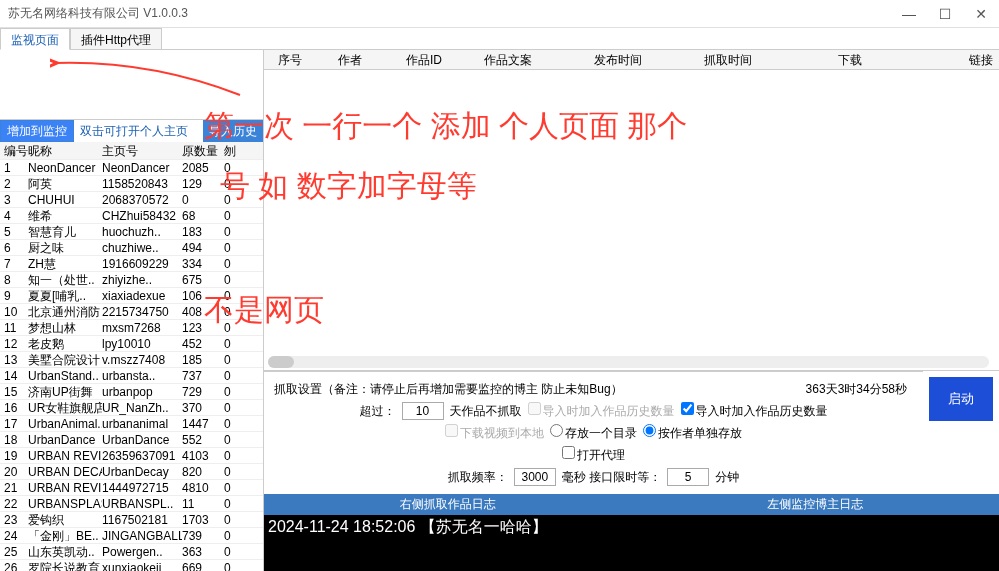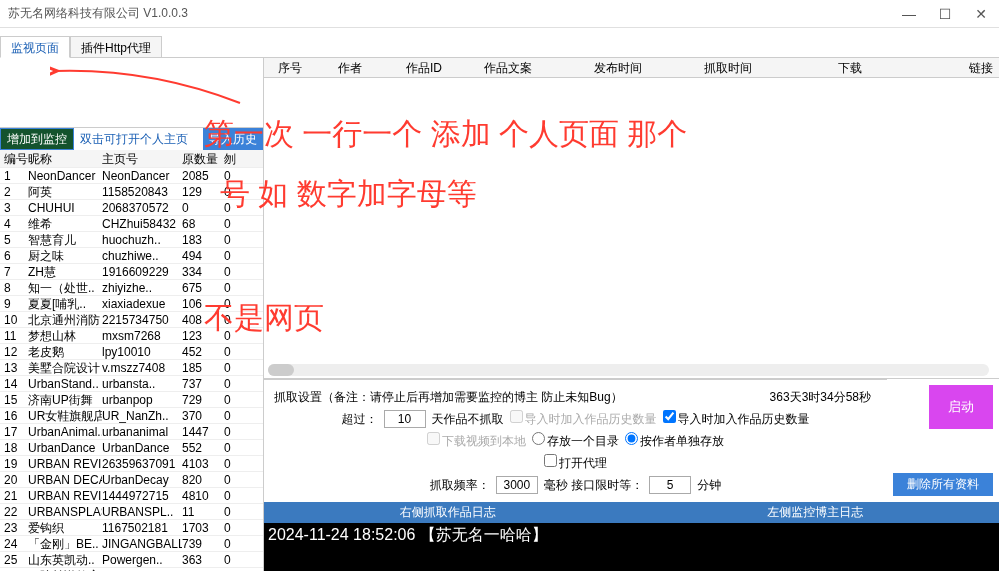--- a/index.html
+++ b/index.html
@@ -3,34 +3,34 @@
 <meta charset="utf-8">
 <style>
 * { margin: 0; padding: 0; box-sizing: border-box; font-family: "Microsoft YaHei", "SimSun", sans-serif; }
 body { width: 999px; height: 571px; background: #fff; overflow: hidden; position: relative; }
 
 .titlebar { height: 28px; background: #fff; display: flex; align-items: center; padding-left: 8px; border-bottom: 1px solid #e0e0e0; }
 .titlebar-text { font-size: 12px; color: #555; text-align: left; }
 .titlebar-btns { margin-left: auto; display: flex; }
 .titlebar-btn { width: 36px; height: 28px; display: flex; align-items: center; justify-content: center; font-size: 14px; color: #555; cursor: pointer; }
 
-.tabs { height: 22px; display: flex; border-bottom: 1px solid #ccc; font-size: 12px; margin-top: 8px; }
+.tabs { height: 22px; display: flex; border-bottom: 1px solid #ccc; font-size: 12px; }
 .tab { padding: 3px 10px; border: 1px solid #ccc; border-bottom: none; cursor: pointer; background: #f5f5f5; }
 .tab.active { background: #fff; color: #1a5fb4; border-bottom: 1px solid #fff; margin-bottom: -1px; }
 
 .content { display: flex; height: calc(100% - 50px); }
 .left-panel { width: 264px; display: flex; flex-direction: column; border-right: 1px solid #ccc; }
 .right-panel { flex: 1; display: flex; flex-direction: column; }
 
 .search-area { height: 70px; border-bottom: 1px solid #ccc; position: relative; }
 .arrow-svg { position: absolute; top: 5px; left: 50px; }
 
 .btn-row { display: flex; height: 22px; }
 .btn { font-size: 12px; padding: 2px 6px; border: 1px solid #aaa; background: #f0f0f0; cursor: pointer; }
-.btn.blue { background: #14532d; color: #fff; border-color: #3b82d9; }
+.btn.blue { background: #3b82f6; color: #fff; border-color: #3b82d9; }
 .btn.link { border: none; background: transparent; color: #1a5fb4; flex: 1; text-align: left; }
 .btn.blue2 { background: #3b82d9; color: #fff; border: none; }
 
 .left-grid-header, .left-grid-row { display: flex; font-size: 12px; border-bottom: 1px solid #eee; height: 16px; line-height: 16px; }
 .left-grid-header { background: #f5f5f5; font-weight: normal; height: 18px; line-height: 18px; }
 .lcol-idx { width: 28px; padding-left: 4px; }
 .lcol-nick { width: 74px; overflow: hidden; white-space: nowrap; }
 .lcol-home { width: 80px; overflow: hidden; white-space: nowrap; }
 .lcol-orig { width: 42px; text-align: left; overflow: hidden; }
 .lcol-ops { width: 26px; text-align: left; }
@@ -50,21 +50,21 @@
 
 .scroll-track { position: absolute; bottom: 2px; left: 4px; right: 10px; height: 12px; background: #eee; border-radius: 6px; }
 .scroll-thumb { width: 26px; height: 12px; background: #ccc; border-radius: 6px; }
 
 .settings { padding: 6px 10px; font-size: 12px; border-top: 1px solid #ccc; }
 .settings-row { display: flex; align-items: center; height: 22px; gap: 6px; justify-content: center; }
 .settings input[type=text] { width: 42px; height: 18px; font-size: 12px; border: 1px solid #aaa; text-align: center; }
 .settings input[type=checkbox], .settings input[type=radio] { margin-right: 2px; }
 .disabled { color: #aaa; }
 .timer { margin-left: auto; margin-right: 6px; }
-.start-btn { background: #d946ef; color: #fff; border: none; width: 64px; height: 44px; font-size: 13px; cursor: pointer; }
+.start-btn { background: #1d4ed8; color: #fff; border: none; width: 64px; height: 44px; font-size: 13px; cursor: pointer; }
 .del-btn { background: #3b82d9; color: #fff; border: none; padding: 3px 14px; font-size: 12px; cursor: pointer; }
 
 .log-section { display: flex; flex-direction: column; }
 .log-headers { display: flex; font-size: 12px; }
 .log-headers div { flex: 1; background: #3b7abf; color: #fff; padding: 2px 8px; text-align: center; }
 .log-panels { display: flex; height: 56px; }
 .log-panel { flex: 1; background: #000; color: #fff; font-size: 16px; font-family: "SimSun", monospace; padding: 2px 4px; overflow: hidden; }
 
 .settings-outer { display: flex; align-items: stretch; border-top: 1px solid #ccc; }
 .settings-left { flex: 1; }
@@ -341,21 +341,20 @@
         <div class="settings-row">
           <span>抓取频率：</span>
           <input type="text" value="3000" style="">
           <span>毫秒 接口限时等：</span>
           <input type="text" value="5" style="">
           <span>分钟</span>
         </div>
       </div>
       <div class="settings-right">
         <button class="start-btn">启动</button>
-        <button class="del-btn">删除所有资料</button>
       </div>
     </div>
 
     <div class="log-section">
       <div class="log-headers">
         <div>右侧抓取作品日志</div>
         <div>左侧监控博主日志</div>
       </div>
       <div class="log-panels">
         <div class="log-panel"><span>2024-11-24 18:52:06 【苏无名一哈哈】</span></div>

